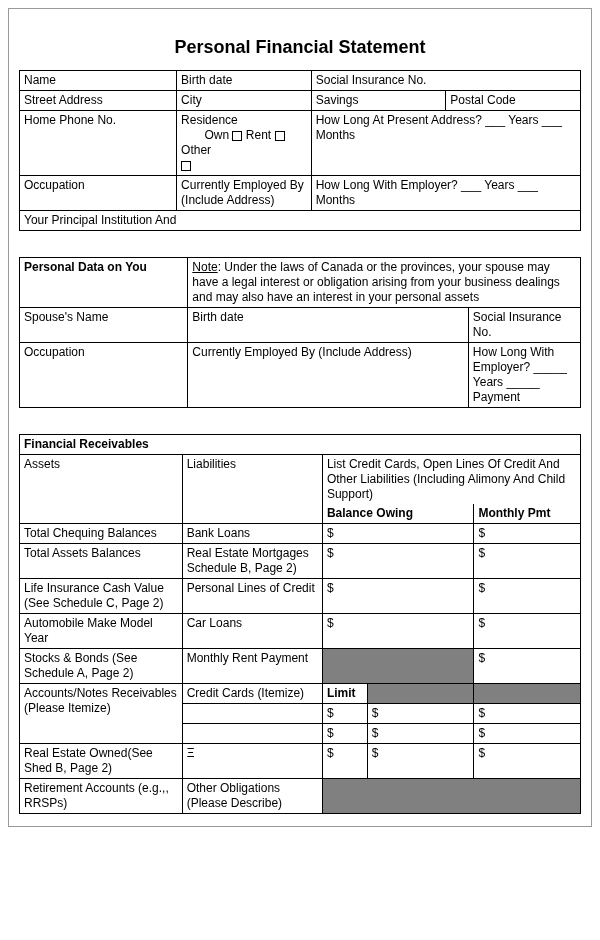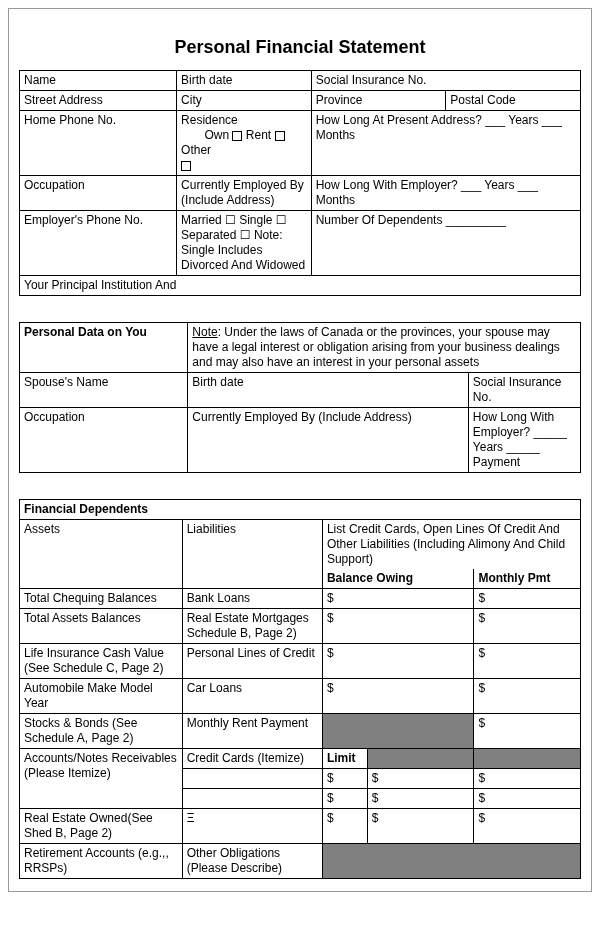--- a/index.html
+++ b/index.html
@@ -53,43 +53,38 @@
 <table>
   <tbody>
         <tr>
     <td style="width:28%">Name</td>
     <td style="width:24%">Birth date</td>
     <td colspan="2">Social Insurance No.</td>
   </tr>
   <tr>
     <td>Street Address</td>
     <td>City</td>
-    <td style="width:24%">Province</td>
+    <td style="width:24%">Savings</td>
     <td>Postal Code</td>
   </tr>
   <tr>
     <td>Home Phone No.</td>
     <td>
       <span>Residence</span><br>
       &nbsp;&nbsp;&nbsp;&nbsp;&nbsp;&nbsp;&nbsp;<span>Own</span> <span class="chk"></span>
       <span>Rent</span> <span class="chk"></span>
       <span>Other</span><br>
       <span class="chk"></span>
     </td>
     <td colspan="2">How Long At Present Address? ___ Years ___ Months</td>
   </tr>
   <tr>
     <td>Occupation</td>
     <td>Currently Employed By (Include Address)</td>
     <td colspan="2">How Long With Employer?     ___ Years ___ Months</td>
-  </tr>
-  <tr>
-    <td style="height:64px">Employer's Phone No.</td>
-    <td>Married ☐  Single ☐  Separated ☐ Note: Single Includes Divorced And Widowed</td>
-    <td colspan="2">Number Of Dependents  _________</td>
   </tr>
   <tr>
     <td colspan="4">Your Principal Institution And</td>
   </tr>
 </tbody>
     </table>
 
 <div class="section-gap"></div>
 
 <table>
@@ -118,21 +113,21 @@
 <table>
   <colgroup>
     <col style="width:29%">
         <col style="width:25%">
         <col style="width:8%">
         <col style="width:19%">
         <col style="width:19%">
   </colgroup>
   <tbody>
         <tr>
-          <td colspan="5" class="bold">Financial Dependents</td>
+          <td colspan="5" class="bold">Financial Receivables</td>
         </tr>
   <tr>
     <td rowspan="2">Assets</td>
     <td rowspan="2">Liabilities</td>
     <td colspan="3" style="border-bottom:none">List Credit Cards, Open Lines Of Credit And Other Liabilities (Including Alimony And Child Support)</td>
   </tr>
   <tr>
     <td colspan="2" style="border-top:none" class="bold center">Balance Owing</td>
     <td style="border-top:none" class="bold center">Monthly Pmt</td>
   </tr>

